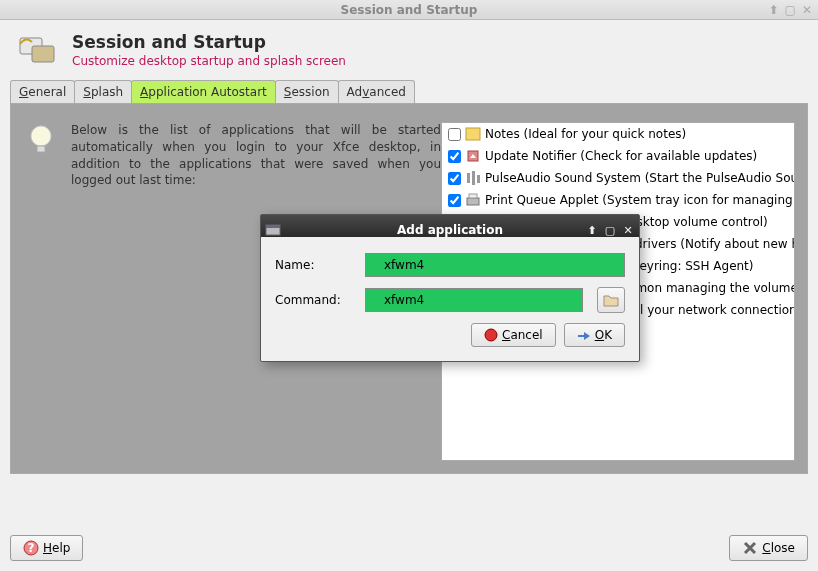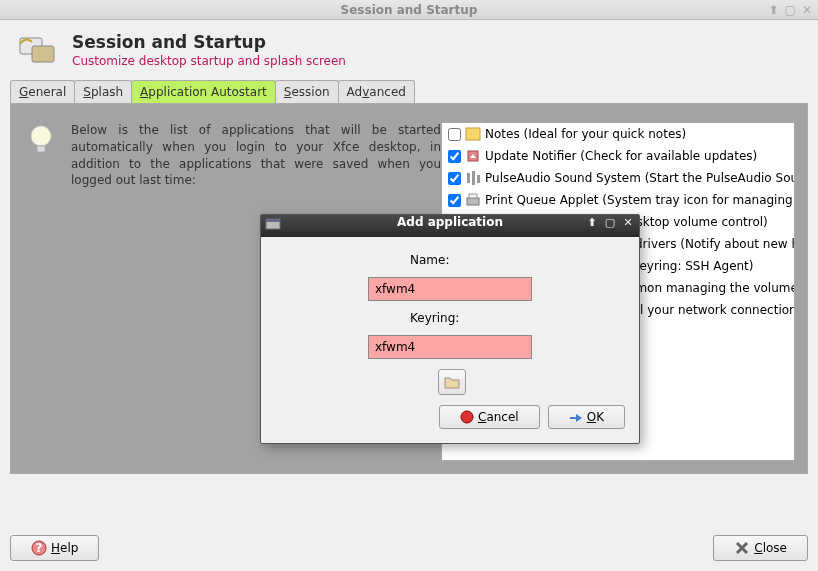--- a/index.html
+++ b/index.html
@@ -23,35 +23,35 @@
 .bulb { width: 36px; height: 36px; flex-shrink: 0; }
 .intro-text { color: #333; line-height: 1.4; max-width: 370px; text-align: justify; }
 
 .listbox { border: 1px solid #aaa; background: #fff; flex: 1; overflow: hidden; }
 .row { display: flex; align-items: center; gap: 4px; padding: 3px 6px; white-space: nowrap; }
 .row input[type=checkbox]{ width:13px; height:13px; }
 .row .ic { width: 16px; height: 16px; display:inline-flex; align-items:center; justify-content:center; }
 .row .ic.blank { visibility:hidden; }
 
 .toolbar { display: flex; gap: 4px; margin-top: 8px; }
-.btn { display: inline-flex; align-items: center; gap: 4px; padding: 4px 20px; border: 1px solid #9a9a9a; background: linear-gradient(#f8f8f8,#e4e4e4); border-radius: 3px; cursor: pointer; }
+.btn { display: inline-flex; align-items: center; gap: 4px; padding: 4px 12px; border: 1px solid #9a9a9a; background: linear-gradient(#f8f8f8,#e4e4e4); border-radius: 3px; cursor: pointer; }
 .btn.disabled { color: #999; }
 .btn .mn { text-decoration: underline; }
 
 .footer { position:absolute; bottom:10px; left:10px; right:10px; display:flex; justify-content:space-between; }
 
 .dialog { position: absolute; left: 260px; top: 214px; width: 380px; background: #f0f0f0; border: 1px solid #555; box-shadow: 4px 4px 12px rgba(0,0,0,.3); z-index: 10; border-radius:2px; }
-.dlg-title { height: 22px; background: linear-gradient(#4a4a4a,#2a2a2a); color: #fff; display: flex; align-items: flex-start; justify-content: center; font-weight: bold; position: relative; font-size:12px;}
+.dlg-title { height: 22px; background: linear-gradient(#4a4a4a,#2a2a2a); color: #fff; display: flex; align-items: flex-end; justify-content: center; font-weight: bold; position: relative; font-size:12px;}
 .dlg-title .ic-left { position:absolute; left:4px; width:16px; height:16px; }
 .dlg-title .ctrls { position: absolute; right: 4px; display: flex; gap: 4px; }
 .dlg-title .ctrls span { width:14px; height:14px; display:flex; align-items:center; justify-content:center; color:#eee; font-size:11px;}
 .dlg-body { padding: 16px 14px 14px; }
-.form-row { display: flex; align-items: center; gap: 10px; margin-bottom: 10px; flex-direction: column; }
+.form-row { display: flex; align-items: center; gap: 10px; margin-bottom: 10px; }
 .form-row label { width: 80px; }
-.form-row input { flex:1; padding: 4px 6px; border: 1px solid #888; background:#fca5a5; }
+.form-row input { flex:1; padding: 4px 18px; border: 1px solid #888; background:#22c55e; }
 .browse-btn { width: 28px; height: 26px; border:1px solid #9a9a9a; background: linear-gradient(#f8f8f8,#e4e4e4); border-radius:3px; display:flex; align-items:center; justify-content:center; margin-left:4px;}
 .dlg-buttons { display:flex; justify-content:flex-end; gap:8px; margin-top:6px;}
 </style>
 </head>
 <body>
 
 <div class="win-titlebar">
   <span>Session and Startup</span>
   <div class="controls">
     <span>⬆</span>
@@ -202,21 +202,21 @@
       <span>▢</span>
       <span>✕</span>
     </div>
   </div>
   <div class="dlg-body">
     <div class="form-row">
       <label>Name:</label>
       <input type="text" value="xfwm4" style="">
     </div>
     <div class="form-row">
-      <label>Keyring:</label>
+      <label>Command:</label>
       <input type="text" value="xfwm4" style="">
       <button class="browse-btn">
         <svg width="16" height="14">
             <path d="M1 3 L6 3 L8 5 L15 5 L15 13 L1 13 Z" fill="#e8d8a8" stroke="#a88"></path>
           </svg>
       </button>
     </div>
     <div class="dlg-buttons">
       <button class="btn">
         <svg width="14" height="14">

